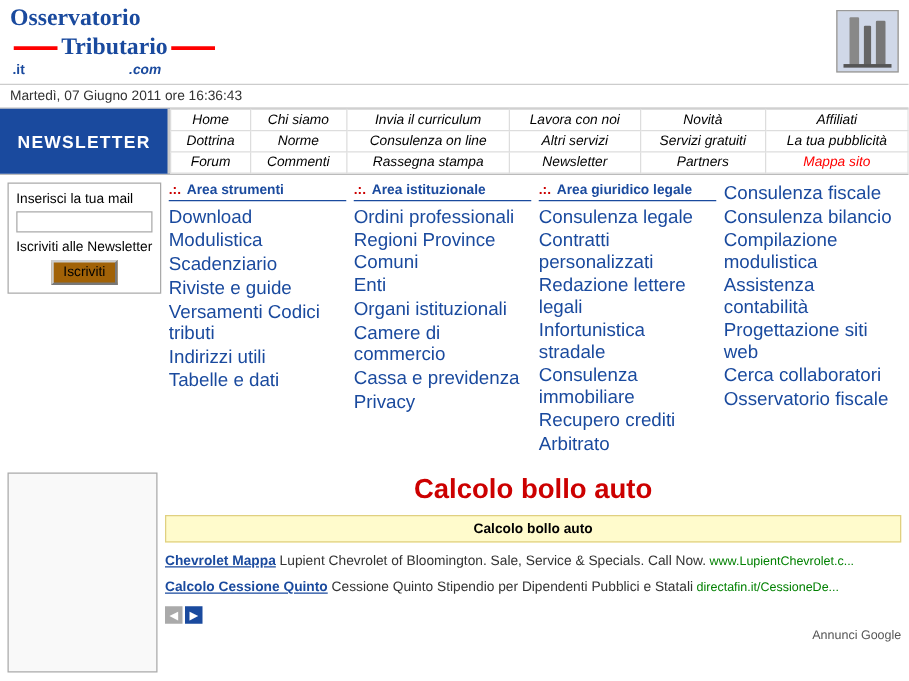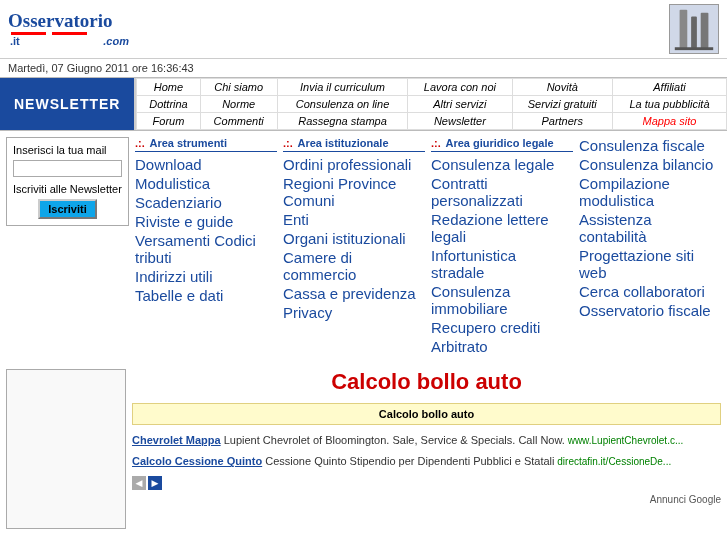--- a/index.html
+++ b/index.html
@@ -23,21 +23,21 @@
 
     
     #main { display: flex; padding: 6px; gap: 6px; }
 
     
     #left-sidebar { width: 123px; flex-shrink: 0; }
     #newsletter-box { border: 1px solid #aaa; padding: 6px; font-size: 11px; }
     #newsletter-box label { display: block; margin-bottom: 4px; }
     #newsletter-box input[type=text] { width: 100%; border: 1px solid #aaa; padding: 2px; margin-bottom: 6px; font-size: 10px; }
     #newsletter-box .subscribe-text { font-size: 11px; margin-bottom: 4px; }
-    #newsletter-box button { background: #0ea5e9; border: 2px outset #ccc; padding: 2px 8px; font-size: 11px; cursor: pointer; display: block; margin: 0 auto; font-weight: bold; }
+    #newsletter-box button { background: #a16207; border: 2px outset #ccc; padding: 2px 8px; font-size: 11px; cursor: pointer; display: block; margin: 0 auto; }
 
     
     #center-content { flex: 1; display: flex; gap: 6px; }
     .area-col { flex: 1; font-size: 10px; }
     .area-header { color: #1a4a9e; font-weight: bold; font-size: 11px; margin-bottom: 4px; border-bottom: 1px solid #1a4a9e; padding-bottom: 2px; }
     .area-header span.bullet { color: #cc0000; font-weight: bold; margin-right: 2px; }
     .area-col ul { list-style: none; }
     .area-col ul li { margin-bottom: 2px; }
     .area-col ul li a { color: #1a4a9e; text-decoration: none; font-size: 15px; }
 
@@ -68,20 +68,21 @@
 </head>
 <body>
 
 <div id="header">
   <div class="logo-top">
     <div class="logo-row">
       <span class="logo-text">Osservatorio</span>
     </div>
     <div class="logo-row" style="align-items:center;">
       <div class="red-line"></div>
+      <span class="logo-text">Tributario</span>
       <div class="red-line"></div>
     </div>
     <div class="domain-row">
       <span class="dot-it">.it</span>
       <span class="dot-sep">&nbsp;&nbsp;&nbsp;&nbsp;&nbsp;&nbsp;&nbsp;&nbsp;&nbsp;&nbsp;&nbsp;&nbsp;&nbsp;&nbsp;&nbsp;&nbsp;&nbsp;&nbsp;&nbsp;&nbsp;&nbsp;&nbsp;&nbsp;&nbsp;&nbsp;&nbsp;</span>
       <span class="dot-com">.com</span>
     </div>
   </div>
   <div id="header-img">
     <svg viewBox="0 0 50 50" xmlns="http://www.w3.org/2000/svg">

